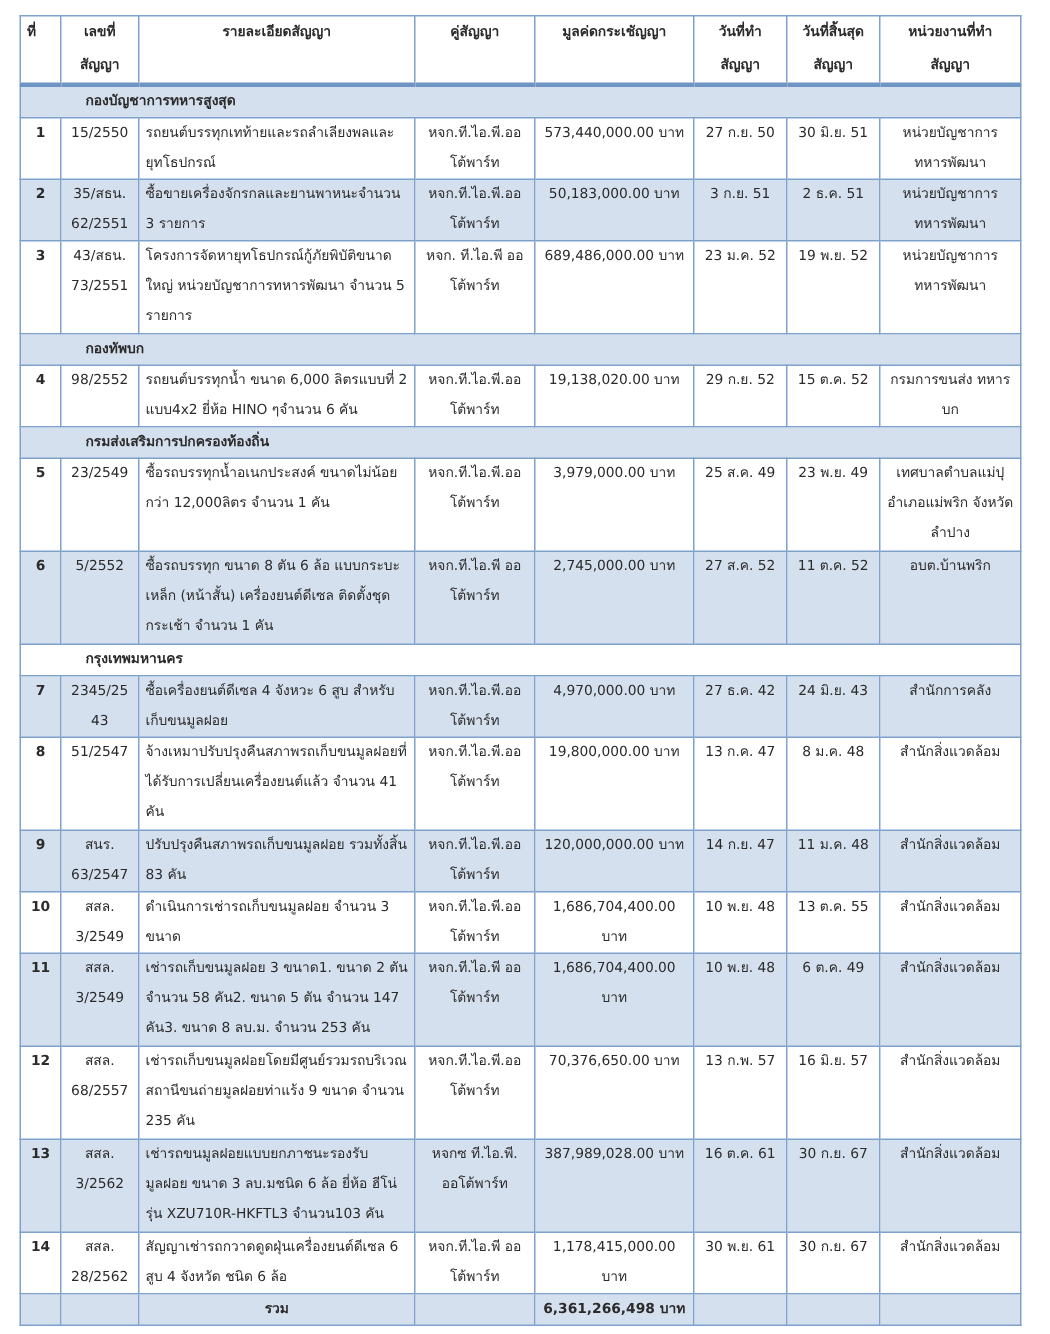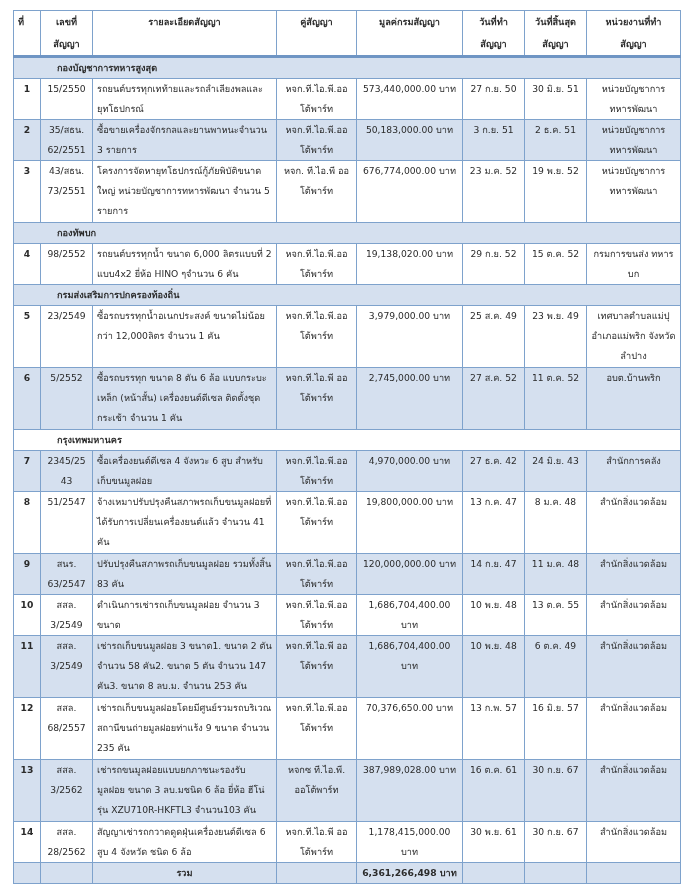--- a/index.html
+++ b/index.html
@@ -32,21 +32,21 @@
       <col style="width:62px">
       <col style="width:62px">
       <col style="width:94px">
   </colgroup>
   <thead>
     <tr>
       <th style="text-align:left">ที่</th>
       <th>เลขที่ สัญญา</th>
       <th>รายละเอียดสัญญา</th>
       <th>คู่สัญญา</th>
-      <th>มูลค่กรมสัญญา</th>
+      <th>มูลค่ดกระเชัญญา</th>
       <th>วันที่ทำ สัญญา</th>
       <th>วันที่สิ้นสุด สัญญา</th>
       <th>หน่วยงานที่ทำ สัญญา</th>
     </tr>
   </thead>
   <tbody id="tbody">
       <tr class="section">
         <td colspan="8">กองบัญชาการทหารสูงสุด</td>
       </tr>
       <tr class="plain" style="height: 40px;">
@@ -67,21 +67,21 @@
         <td class="c">50,183,000.00 บาท</td>
         <td class="c">3 ก.ย. 51</td>
         <td class="c">2 ธ.ค. 51</td>
         <td class="c">หน่วยบัญชาการ ทหารพัฒนา</td>
       </tr>
       <tr class="plain" style="height: 62px;">
         <td class="num">3</td>
         <td class="c">43/สธน. 73/2551</td>
         <td class="l">โครงการจัดหายุทโธปกรณ์กู้ภัยพิบัติขนาดใหญ่ หน่วยบัญชาการทหารพัฒนา จำนวน 5 รายการ</td>
         <td class="c">หจก. ที.ไอ.พี ออ โต้พาร์ท</td>
-        <td class="c">676,774,000.00 บาท</td>
+        <td class="c">689,486,000.00 บาท</td>
         <td class="c">23 ม.ค. 52</td>
         <td class="c">19 พ.ย. 52</td>
         <td class="c">หน่วยบัญชาการ ทหารพัฒนา</td>
       </tr>
       <tr class="section">
         <td colspan="8">กองทัพบก</td>
       </tr>
       <tr class="plain" style="height: 40px;">
         <td class="num">4</td>
         <td class="c">98/2552</td>

